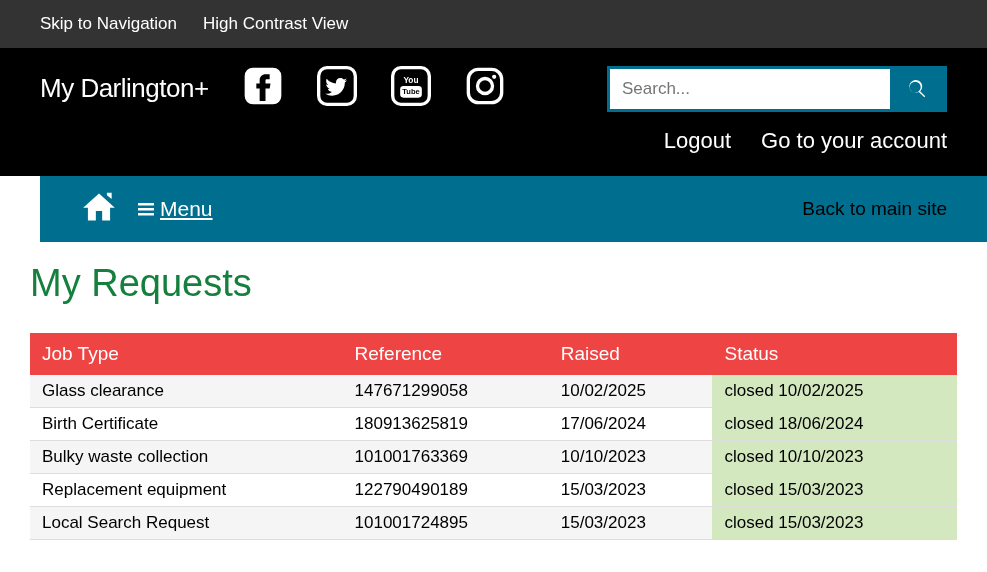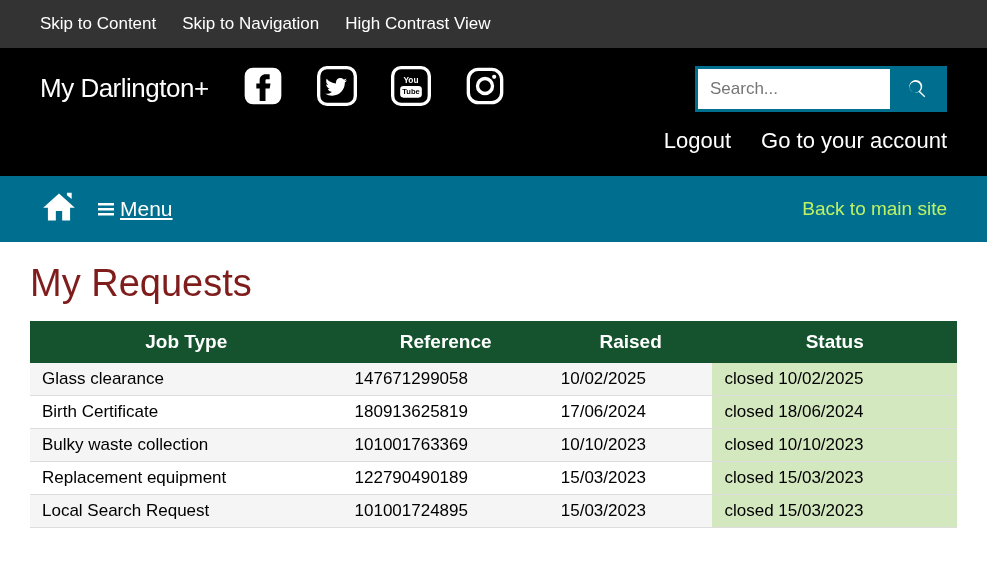--- a/index.html
+++ b/index.html
@@ -8,48 +8,47 @@
   .skip-bar { background: #333; padding: 14px 40px; display: flex; gap: 26px; align-items: center; }
   .skip-bar a { color: #fff; text-decoration: none; font-size: 17px; }
   
   .header-black { background: #000; padding: 18px 40px 22px 40px; display: flex; justify-content: space-between; align-items: flex-start; }
   .header-left { display: flex; align-items: center; gap: 34px; }
   .site-title { color: #fff; font-size: 26px; font-weight: 400; letter-spacing: -0.5px; }
   .social-icons { display: flex; gap: 34px; align-items: center; }
   .social-icons svg { width: 40px; height: 40px; fill: #fff; }
   .header-right { display: flex; flex-direction: column; align-items: flex-end; gap: 16px; }
   .search-wrap { display: flex; border: 3px solid #006f8f; }
-  .search-input { width: 192px; height: 40px; padding: 0 12px; border: none; font-size: 17px; outline: none; }
+  .search-input { width: 280px; height: 40px; padding: 0 12px; border: none; font-size: 17px; outline: none; }
   .search-btn { width: 54px; background: #006f8f; border: none; cursor: pointer; display: flex; align-items: center; justify-content: center; }
   .search-btn svg { width: 22px; height: 22px; fill: #fff; }
   .account-links { display: flex; gap: 30px; }
   .account-links a { color: #fff; text-decoration: none; font-size: 22px; }
   
-  .teal-bar { background: #006f8f; padding: 14px 40px; display: flex; justify-content: space-between; align-items: center; }
+  .teal-bar { background: #006f8f; padding: 14px 40px; display: flex; justify-content: space-between; align-items: center; margin-left: 40px; }
   .teal-left { display: flex; align-items: center; gap: 20px; }
   .home-icon svg { width: 38px; height: 34px; fill: #fff; }
   .menu-toggle { color: #fff; font-size: 21px; display: flex; align-items: center; gap: 6px; }
   .menu-toggle svg { width: 16px; height: 16px; fill: #fff; }
-  .teal-right a { color: #bef264; text-decoration: none; font-size: 19px; }
+  .teal-right a { color: #000000; text-decoration: none; font-size: 19px; }
   
   .content { padding: 20px 30px; }
-  .page-title { font-size: 38px; font-weight: 400; color: #7f1d1d; margin-bottom: 16px; }
+  .page-title { font-size: 38px; font-weight: 400; color: #15803d; margin-bottom: 28px; }
   
   table { width: 100%; border-collapse: collapse; }
-  thead th { background: #14532d; color: #fff; text-align: center; padding: 10px 12px; font-size: 19px; font-weight: 700; }
+  thead th { background: #ef4444; color: #fff; text-align: left; padding: 10px 12px; font-size: 19px; font-weight: 400; }
   tbody td { padding: 6px 12px; font-size: 17px; color: #000000; border-bottom: 1px solid #ddd; }
   tbody tr { background: #f5f5f5; }
   tbody tr:nth-child(even) { background: #fff; }
   .status-cell { background: #d4e8c0 !important; }
 </style>
 </head>
 <body>
 
 <div class="skip-bar">
-  <a href="#">Skip to Content</a>
   <a href="#">Skip to Navigation</a>
   <a href="#">High Contrast View</a>
 </div>
 
 <div class="header-black">
   <div class="header-left">
     <div class="site-title">My Darlington+</div>
     <div class="social-icons">
       <a href="#">
         <svg viewBox="0 0 48 48">

